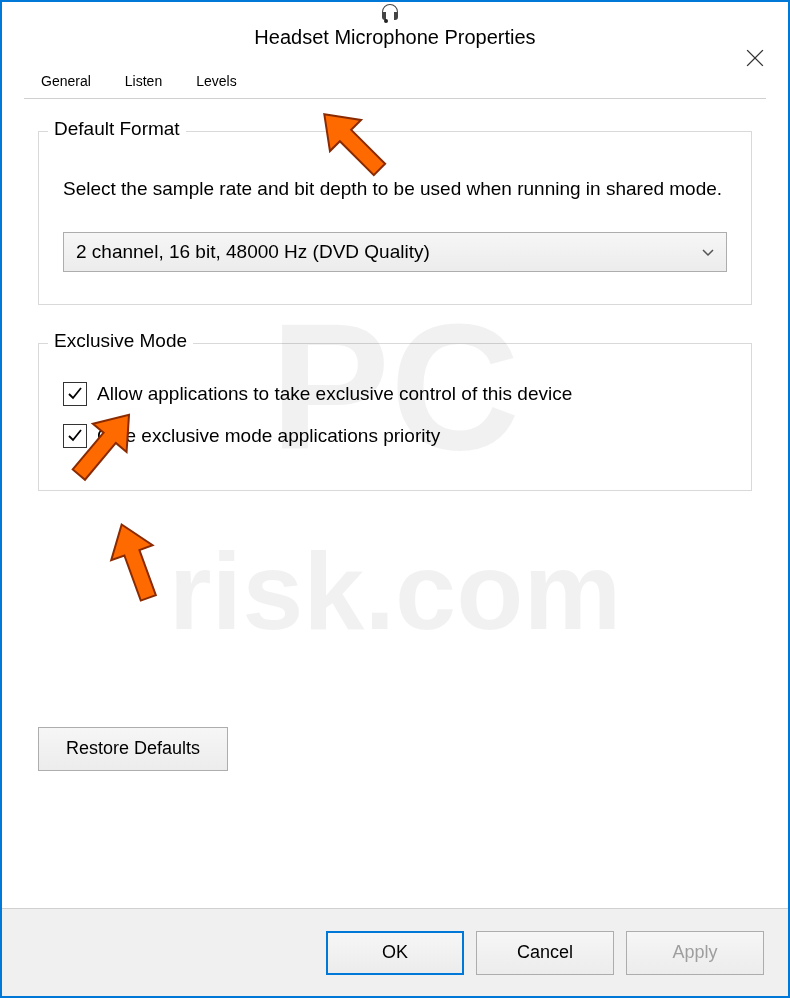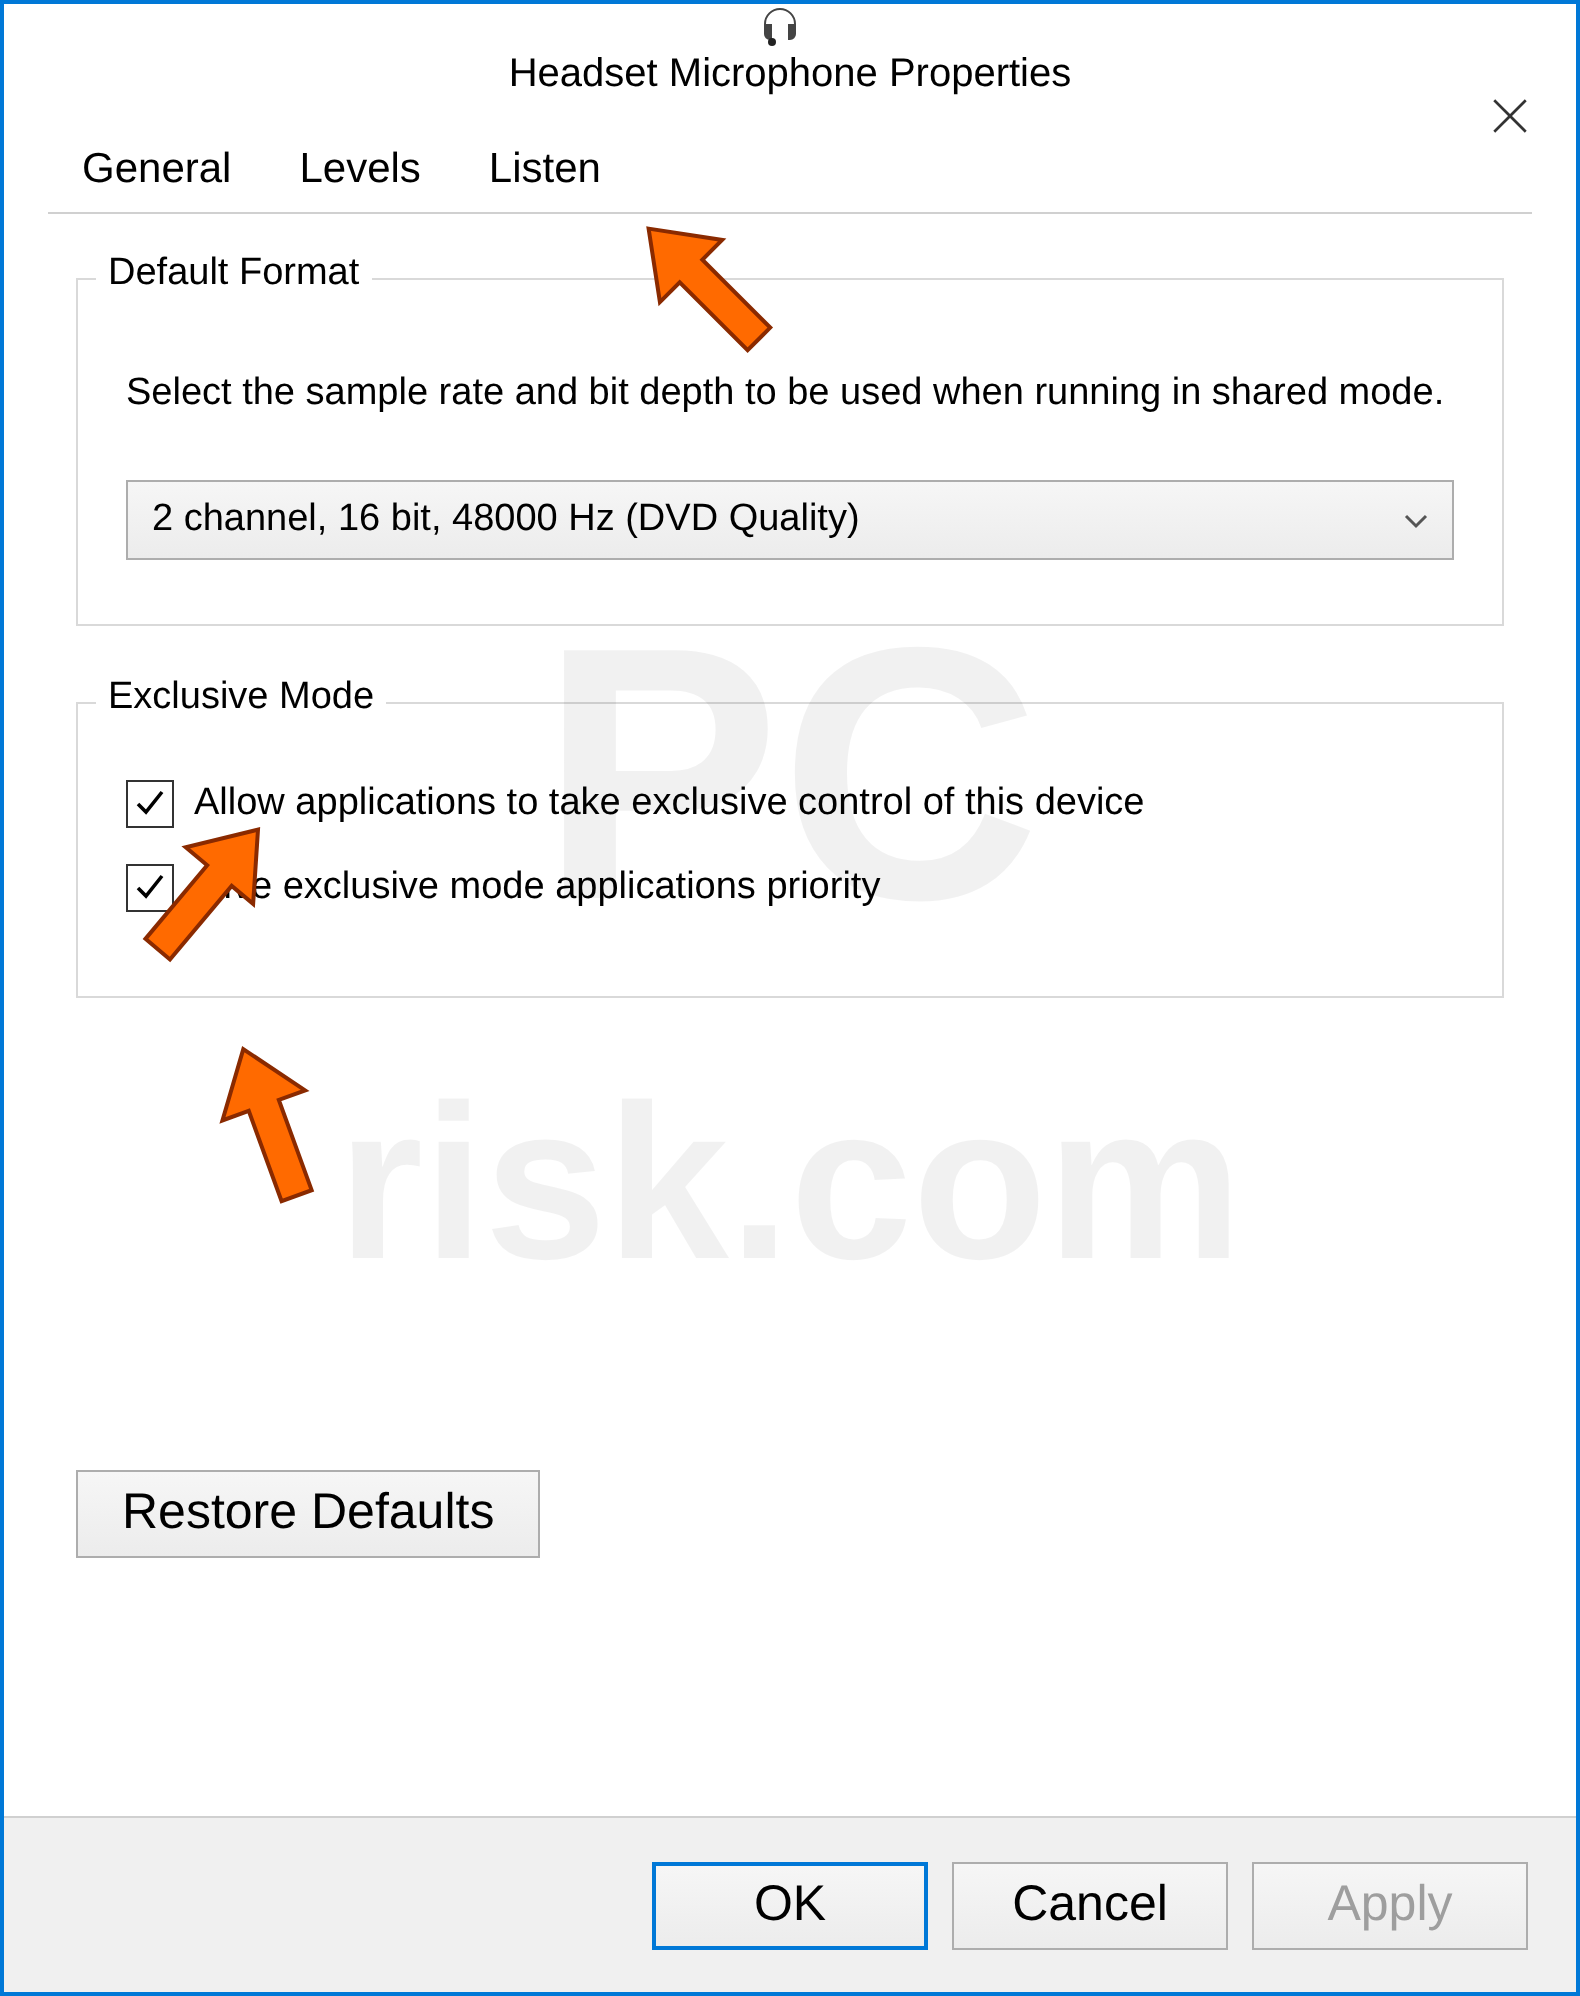--- a/index.html
+++ b/index.html
@@ -47,21 +47,21 @@
   .tabbar::after {
     content: "";
     position: absolute;
     left: 22px; right: 22px;
     bottom: 0;
     height: 1px;
     background: #d0d0d0;
   }
   .tab {
     padding: 10px 16px 10px 16px;
-    font-size: 21px;
+    font-size: 14px;
     color: #000;
     border: 1px solid transparent;
     border-bottom: none;
     position: relative;
     cursor: pointer;
     background: transparent;
   }
   .tab.active {
     border: 1px solid #d0d0d0;
     border-bottom: none;
@@ -136,21 +136,21 @@
     align-items: center;
     justify-content: center;
   }
   .checkbox svg { display: block; }
   .restore {
     margin-top: 236px;
   }
   .btn {
     height: 44px;
     padding: 0 22px;
-    font-size: 25px;
+    font-size: 18px;
     background: linear-gradient(#f6f6f6,#ececec);
     border: 1px solid #adadad;
     cursor: pointer;
     display: inline-flex;
     align-items: center;
     justify-content: center;
     min-width: 138px;
   }
   .btn.default {
     border: 2px solid #0078d7;
@@ -201,22 +201,22 @@
   <div class="close">
     <svg viewBox="0 0 16 16" width="18" height="18">
       <line x1="1" y1="1" x2="15" y2="15" stroke="#333" stroke-width="1.2"></line>
       <line x1="15" y1="1" x2="1" y2="15" stroke="#333" stroke-width="1.2"></line>
     </svg>
   </div>
 </div>
 
 <div class="tabbar">
   <div class="tab">General</div>
+  <div class="tab">Listen</div>
   <div class="tab">Levels</div>
-  <div class="tab">Listen</div>
 </div>
 
 <div class="content">
 
   <div class="groupbox">
     <div class="legend">Default Format</div>
     <div class="desc">Select the sample rate and bit depth to be used when running in shared mode.</div>
     <div class="select">
       <span>2 channel, 16 bit, 48000 Hz (DVD Quality)</span>
       <span class="chevron">

